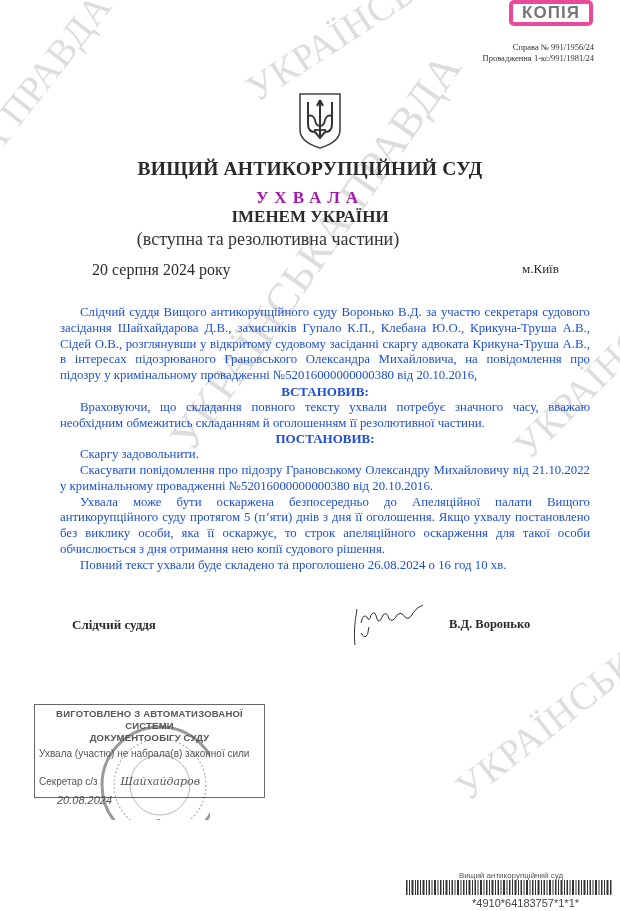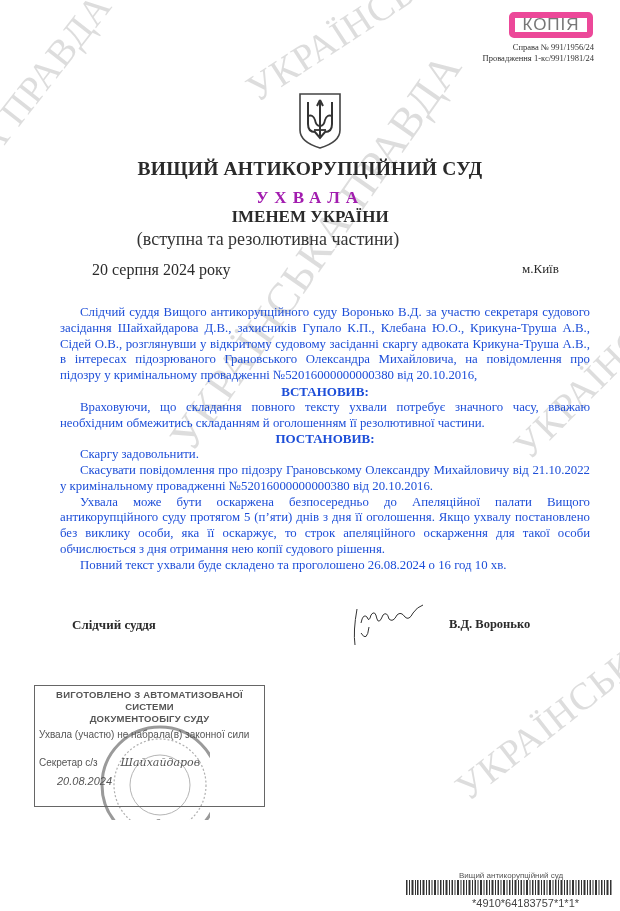--- a/index.html
+++ b/index.html
@@ -1,38 +1,38 @@
 <!DOCTYPE html>
 <html><head>
 <meta charset="utf-8">
 <style>
   html, body { margin:0; padding:0; background:#ffffff; }
   body { width:620px; height:911px; position:relative; overflow:hidden;
          font-family:"Liberation Serif", "DejaVu Serif", serif; color:#2b2b2b; }
   .abs { position:absolute; }
-  .copy-stamp { left:509px; top:12px; width:84px; height:26px; border:6px solid #ec4899; border-radius:5px;
+  .copy-stamp { left:509px; top:0; width:84px; height:26px; border:4px solid #ec4899; border-radius:5px;
                 box-sizing:border-box; display:flex; align-items:center; justify-content:center;
-                font-family:"Liberation Sans", "DejaVu Sans", sans-serif; font-weight:normal; font-size:17px; color:#777;
+                font-family:"Liberation Sans", "DejaVu Sans", sans-serif; font-weight:bold; font-size:17px; color:#777;
                 letter-spacing:1px; }
   .case-refs { right:26px; top:42px; text-align:right; font-size:8.5px; line-height:11px; color:#333; }
   .emblem { left:297px; top:92px; width:46px; height:58px; }
   .court-title { left:0; width:620px; top:158px; text-align:center; font-weight:bold; font-size:19.5px; letter-spacing:0.2px; color:#2a2a2a; }
   .doc-type { left:0; width:620px; top:188px; text-align:center; font-weight:bold; font-size:17px; letter-spacing:6px; color:#a21caf; }
   .doc-name { left:0; width:620px; top:207px; text-align:center; font-weight:bold; font-size:17px; color:#2a2a2a; }
   .doc-sub { left:0; width:536px; top:229px; text-align:center; font-size:18px; color:#333; }
   .date { left:92px; top:261px; font-size:16px; }
   .city { left:522px; top:261px; font-size:13px; }
   .para { left:60px; width:530px; font-size:12.8px; line-height:15.8px; text-align:justify; color:#1d4ed8; }
   .para p { margin:0; }
   .indent { text-indent:20px; }
   .heading { text-align:center; font-weight:bold; font-size:13px; }
   .sig-label { left:72px; top:617px; font-weight:bold; font-size:13px; }
   .sig-name { left:449px; top:617px; font-weight:bold; font-size:12.5px; }
   .signature { left:347px; top:603px; width:82px; height:44px; }
-  .stamp-box { left:34px; top:685px; width:231px; height:122px; border:1.5px solid #666; box-sizing:border-box;
+  .stamp-box { left:34px; top:704px; width:231px; height:94px; border:1.5px solid #666; box-sizing:border-box;
                font-family:"Liberation Sans", "DejaVu Sans", sans-serif; color:#555; }
   .stamp-head { text-align:center; font-size:9.5px; font-weight:bold; line-height:12px; margin-top:3px; letter-spacing:0.2px; }
   .stamp-line { font-size:10px; padding-left:4px; margin-top:4px; }
   .seal { left:60px; top:700px; width:150px; height:120px; }
   .watermark { font-family:"Liberation Serif", "DejaVu Serif", serif; color:rgba(150,150,150,0.32);
                font-size:38px; letter-spacing:1px; white-space:nowrap; transform-origin:left center; font-weight:normal; }
   .barcode-label { left:459px; top:871px; font-family:"Liberation Sans","DejaVu Sans",sans-serif; font-size:8px; color:#555; }
   .barcode { left:406px; top:880px; width:206px; height:15px; }
   .barcode-num { left:472px; top:897px; font-family:Liberation Sans, sans-serif; font-size:11px; color:#444; }
 </style>

